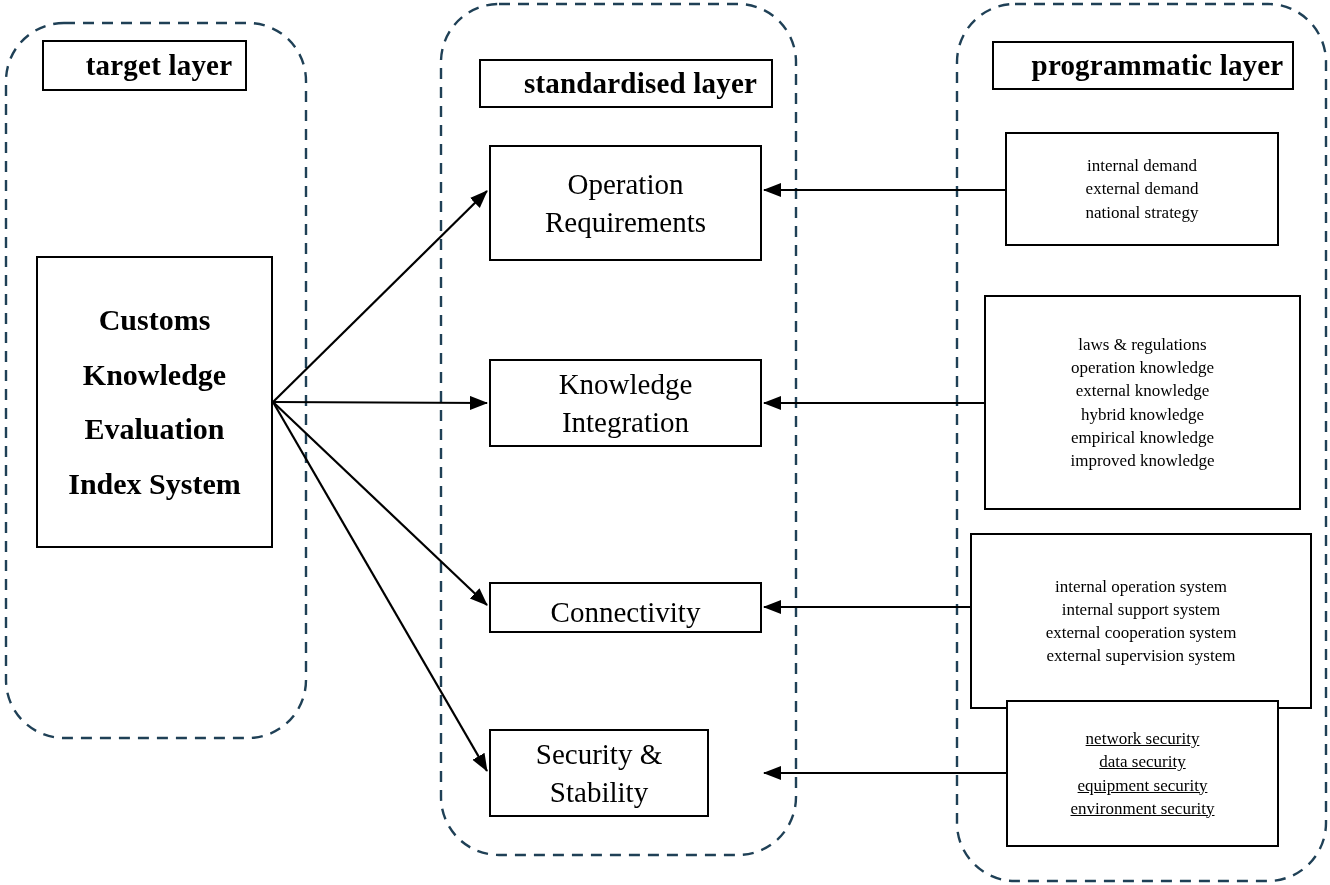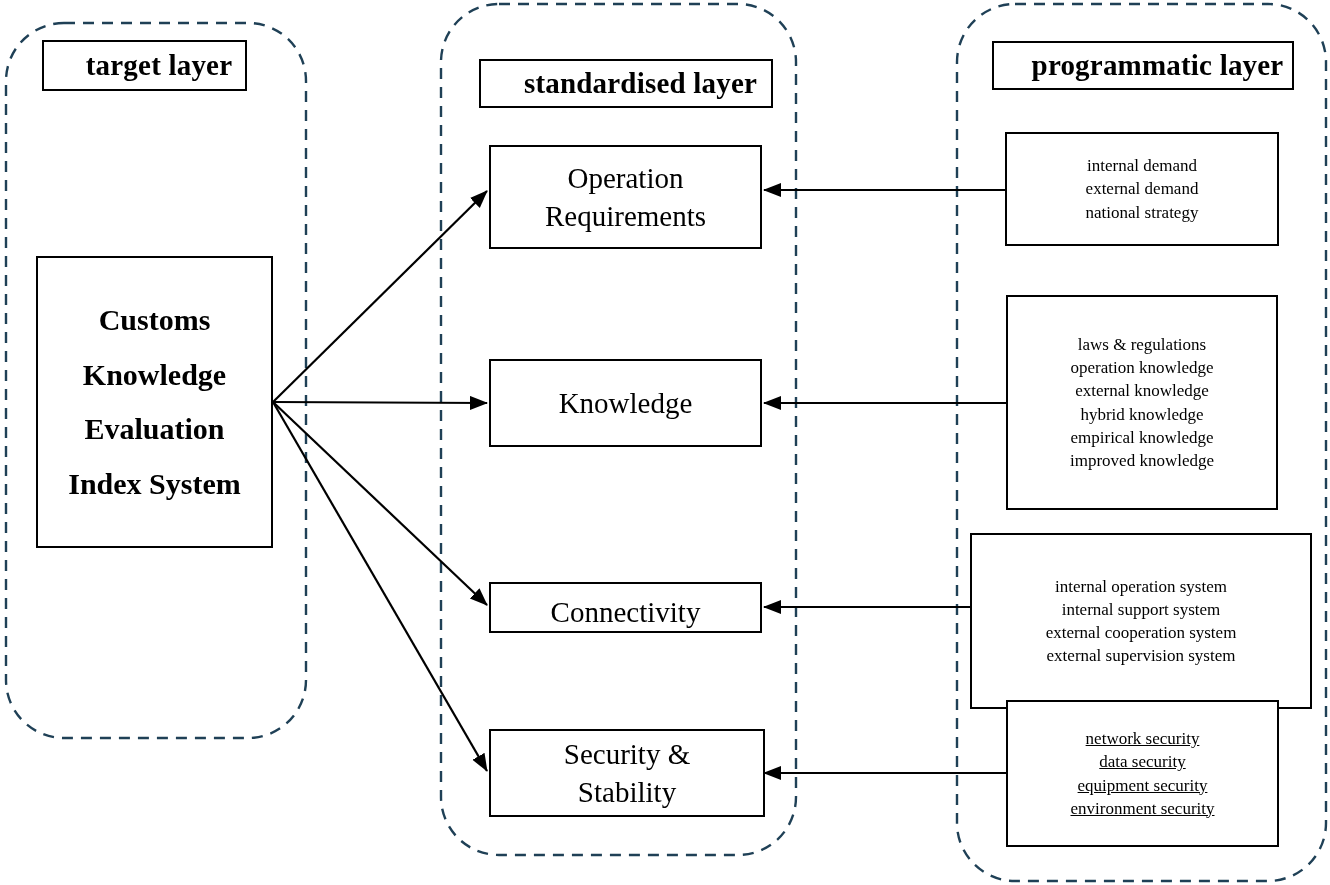--- a/index.html
+++ b/index.html
@@ -113,41 +113,42 @@
     <span>programmatic layer</span>
   </div>
 
   <div class="node target-box" style="left:36px; top:256px; width:237px; height:292px;">
     <div>Customs</div>
     <div>Knowledge</div>
     <div>Evaluation</div>
     <div>Index System</div>
   </div>
 
-  <div class="node mid-box" style="left:489px; top:145px; width:273px; height:104px;">
+  <div class="node mid-box" style="left:489px; top:145px; width:273px; height:116px;">
     <div>Operation</div>
     <div>Requirements</div>
   </div>
   <div class="node mid-box" style="left:489px; top:359px; width:273px; height:88px;">
     <div>Knowledge</div>
+    <div>Integration</div>
   </div>
   <div class="node mid-box" style="left:489px; top:582px; width:273px; height:51px;justify-content:flex-end;">
     <div>Connectivity</div>
   </div>
-  <div class="node mid-box" style="left:489px; top:729px; width:276px; height:88px;">
+  <div class="node mid-box" style="left:489px; top:729px; width:220px; height:88px;">
     <div>Security &amp;</div>
     <div>Stability</div>
   </div>
 
   <div class="node prog-box" style="left:1005px; top:132px; width:274px; height:114px;">
     <div>internal demand</div>
     <div>external demand</div>
     <div>national strategy</div>
   </div>
-  <div class="node prog-box" style="left:1006px; top:295px; width:272px; height:215px;">
+  <div class="node prog-box" style="left:984px; top:295px; width:317px; height:215px;">
     <div>laws &amp; regulations</div>
     <div>operation knowledge</div>
     <div>external knowledge</div>
     <div>hybrid knowledge</div>
     <div>empirical knowledge</div>
     <div>improved knowledge</div>
   </div>
   <div class="node prog-box" style="left:970px; top:533px; width:342px; height:176px;">
     <div>internal operation system</div>
     <div>internal support system</div>

